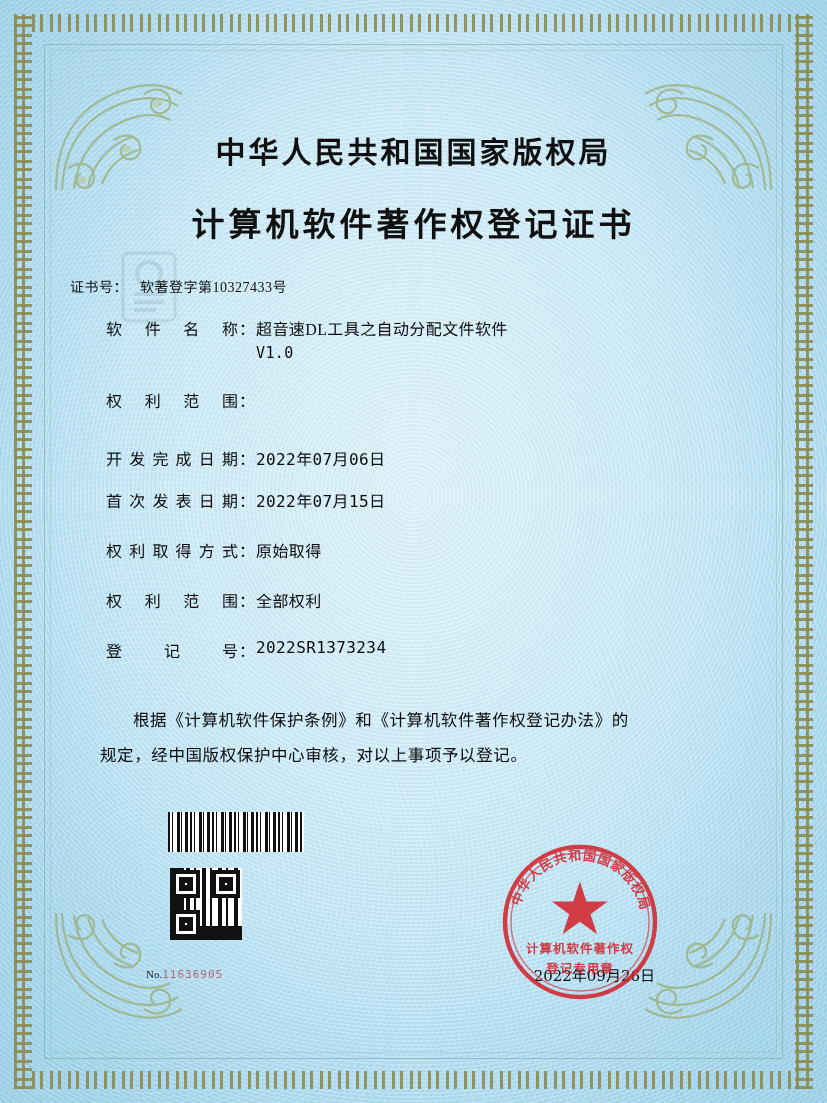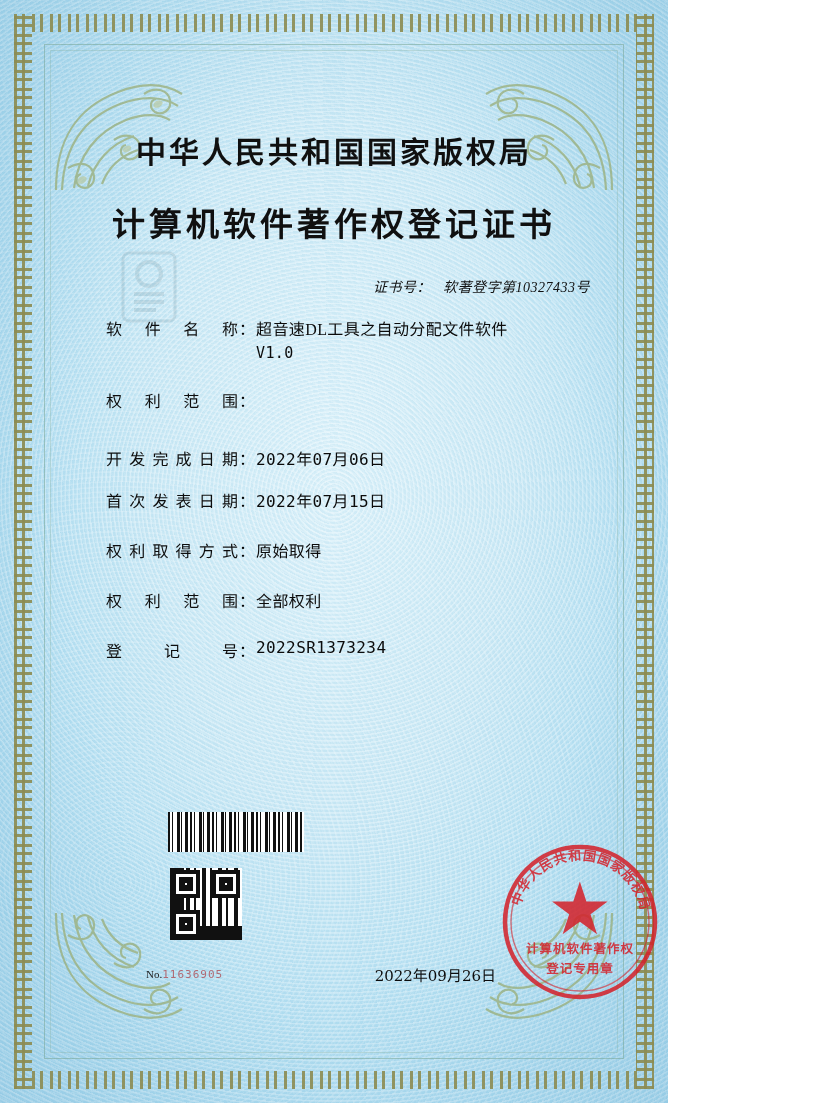--- a/index.html
+++ b/index.html
@@ -10,21 +10,21 @@
   body {
     width: 827px;
     height: 1103px;
     font-family: "Liberation Serif", "DejaVu Serif", serif;
     overflow: hidden;
   }
 
   
   .cert-page {
     position: relative;
-    width: 668px;
+    width: 827px;
     height: 1103px;
     box-sizing: border-box;
     background:
       radial-gradient(ellipse at 50% 42%, #dff3fb 0%, #cdeaf6 38%, #b6e0f2 62%, #a8d8ee 80%, #a2d4ec 100%);
     overflow: hidden;
   }
 
   
   .guilloche {
     position: absolute;
@@ -138,27 +138,26 @@
     text-align: center;
     font-size: 33px;
     letter-spacing: 4px;
     color: #101010;
     font-weight: 700;
     margin-top: 26px;
     font-family: "DejaVu Serif", "Liberation Serif", serif;
   }
 
   .cert-no {
-    text-align: right;
+    text-align: left;
     margin-top: 30px;
     padding-right: 8px;
     font-size: 14px;
     color: #111;
     letter-spacing: .5px;
-    font-style: italic;
   }
   .cert-no .lbl { margin-right: 12px; }
 
   .fields {
     margin-top: 20px;
     padding-left: 36px;
   }
   .row {
     display: flex;
     align-items: flex-start;
@@ -449,20 +448,24 @@
       </div>
 
       <div class="row gap-md">
         <span class="label spread">登记号</span>
         <span class="colon">：</span>
         <span class="value mono">2022SR1373234</span>
       </div>
 
     </div>
 
+    <div class="statement">
+      <span class="indent">根据《计算机软件保护条例》和《计算机软件著作权登记办法》的</span>
+      <span>规定，经中国版权保护中心审核，对以上事项予以登记。</span>
+    </div>
 
   </div>
 
   <div class="codes">
     <div class="barcode"></div>
     <div class="qr">
         <span class="qr-b"></span>
       </div>
   </div>
 

